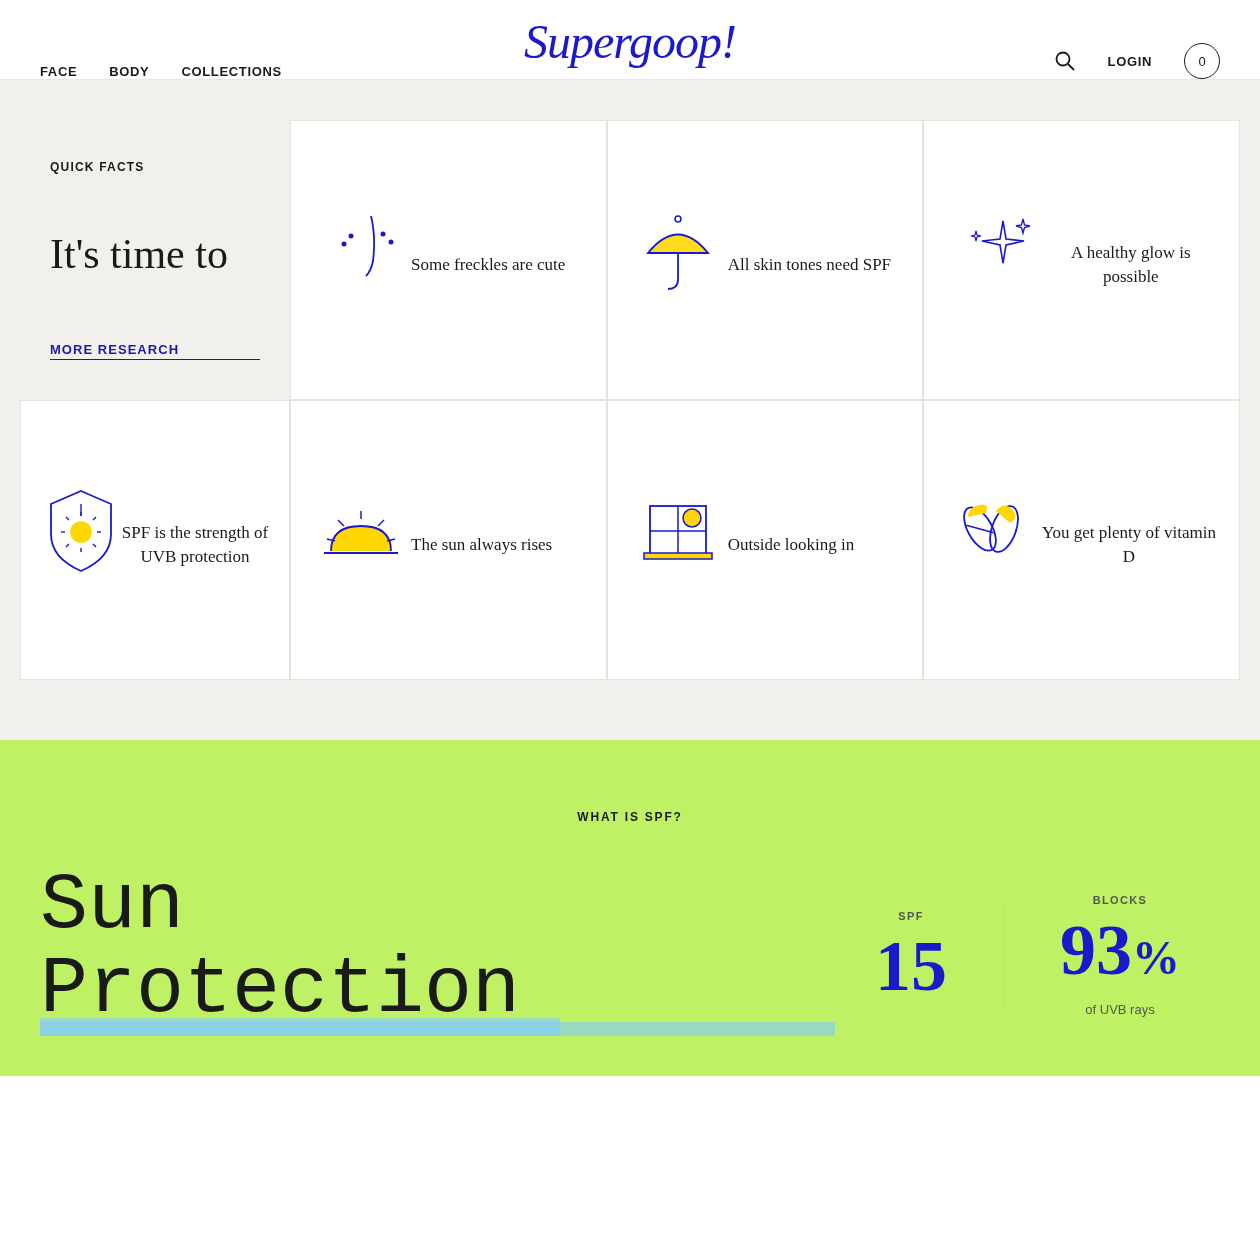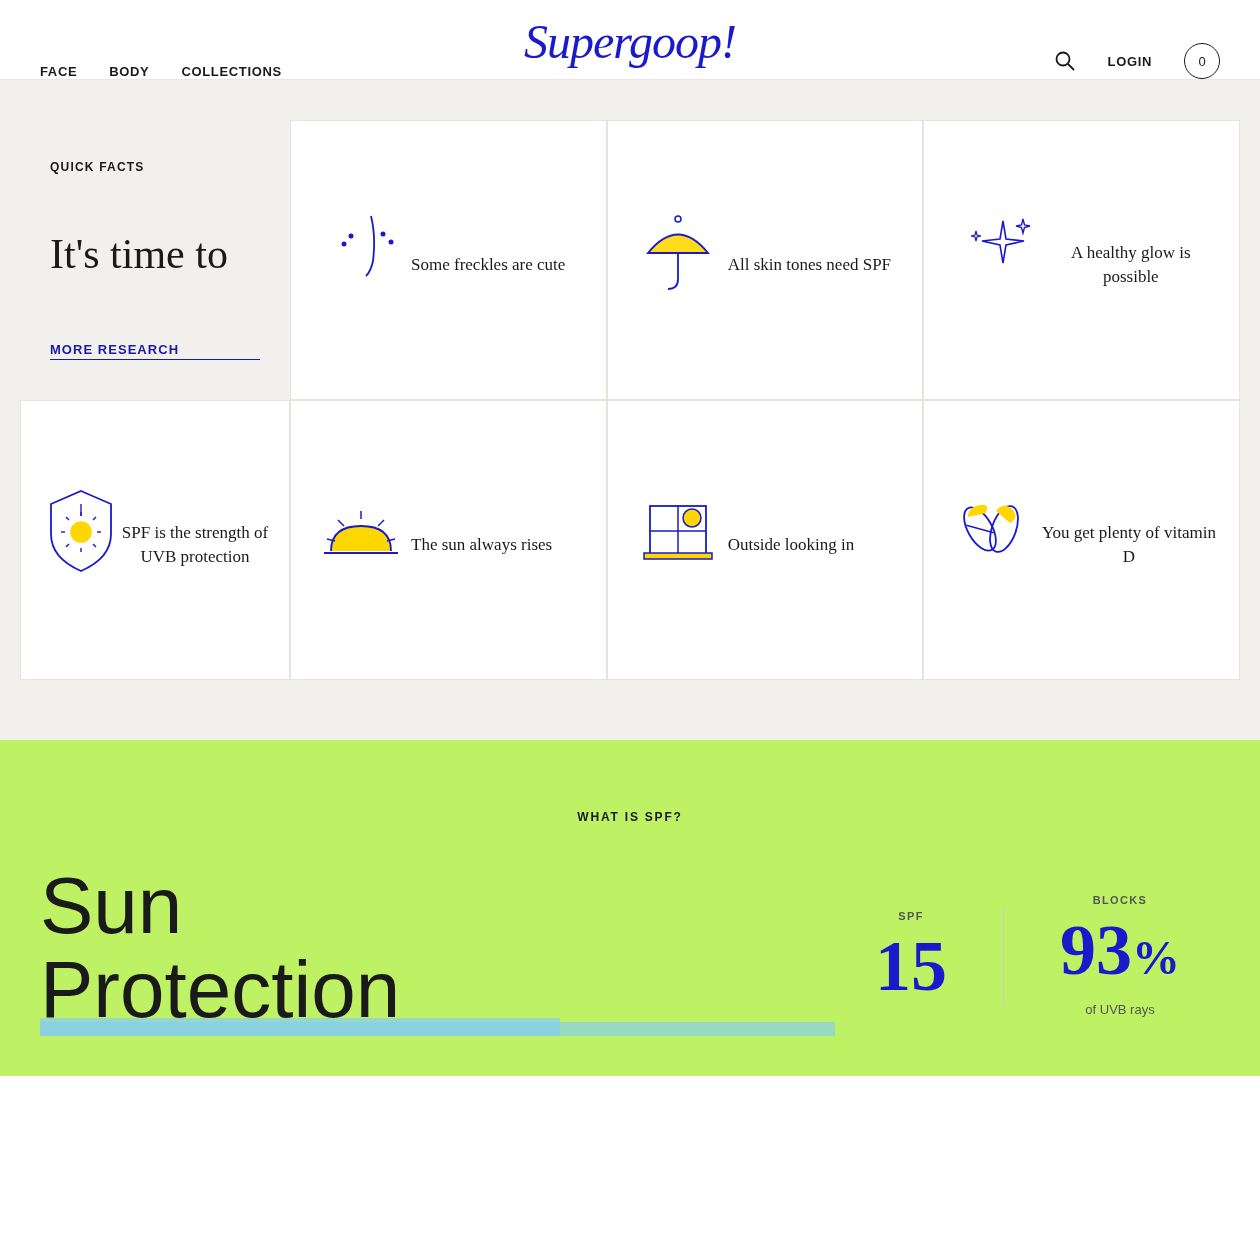--- a/index.html
+++ b/index.html
@@ -169,21 +169,21 @@
     }
     .spf-content {
       display: flex;
       align-items: flex-start;
       gap: 0;
     }
     .spf-left {
       flex: 1;
     }
     .spf-title {
-      font-family: Liberation Sans, sans-serif;
+      font-family: Liberation Mono, monospace;
       font-size: 80px;
       font-weight: 400;
       line-height: 1.05;
       color: #1a1a1a;
       position: relative;
     }
     .spf-title .line2 {
       display: block;
       position: relative;
     }

